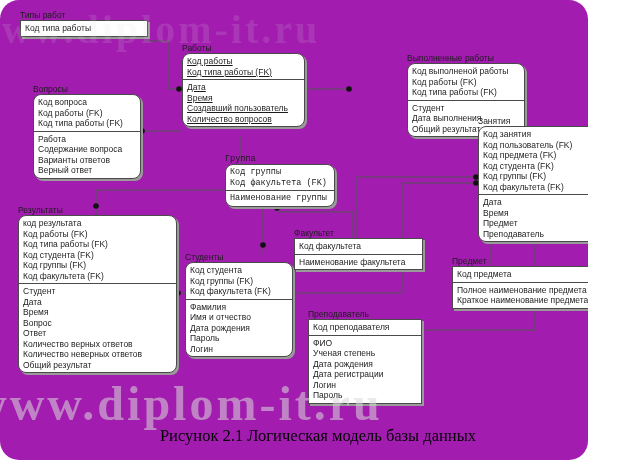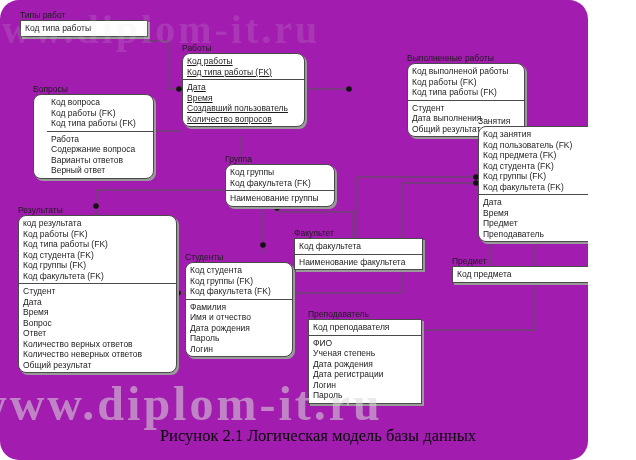--- a/index.html
+++ b/index.html
@@ -51,21 +51,21 @@
       <circle cx="490" cy="237" r="2.8" fill="#111"></circle>
       <circle cx="535" cy="237" r="2.8" fill="#111"></circle>
     </svg>
   <div id="entities">
       <div class="entity square" style="left: 20px; top: 20px; width: 126px;">
         <span class="etitle">Типы работ</span>
         <div class="sect keys">
           <div class="row">Код типа работы</div>
         </div>
       </div>
-      <div class="entity rounded" style="left: 33px; top: 94px; width: 106px; padding-left: 13px;">
+      <div class="entity rounded" style="left: 33px; top: 94px; width: 106px;">
         <span class="etitle">Вопросы</span>
         <div class="sect keys">
           <div class="row">Код вопроса</div>
           <div class="row">Код работы (FK)</div>
           <div class="row">Код типа работы (FK)</div>
         </div>
         <div class="sect attrs">
           <div class="row">Работа</div>
           <div class="row">Содержание вопроса</div>
           <div class="row">Варианты ответов</div>
@@ -91,21 +91,21 @@
           <div class="row">Код выполненой работы</div>
           <div class="row">Код работы (FK)</div>
           <div class="row">Код типа работы (FK)</div>
         </div>
         <div class="sect attrs">
           <div class="row">Студент</div>
           <div class="row">Дата выполнения</div>
           <div class="row">Общий результат</div>
         </div>
       </div>
-      <div class="entity rounded" style="left: 225px; top: 164px; width: 108px;">
+      <div class="entity rounded" style="left: 225px; top: 164px; width: 108px; font-family: Liberation Mono, monospace;">
         <span class="etitle">Группа</span>
         <div class="sect keys">
           <div class="row">Код группы</div>
           <div class="row">Код факультета (FK)</div>
         </div>
         <div class="sect attrs">
           <div class="row">Наименование группы</div>
         </div>
       </div>
       <div class="entity rounded" style="left: 18px; top: 215px; width: 157px;">
@@ -168,20 +168,24 @@
           <div class="row">Время</div>
           <div class="row">Предмет</div>
           <div class="row">Преподаватель</div>
         </div>
       </div>
       <div class="entity square" style="left: 452px; top: 266px; width: 163px;">
         <span class="etitle">Предмет</span>
         <div class="sect keys">
           <div class="row">Код предмета</div>
         </div>
+        <div class="sect attrs">
+          <div class="row">Полное наименование предмета</div>
+          <div class="row">Краткое наименование предмета</div>
+        </div>
       </div>
       <div class="entity square" style="left: 308px; top: 319px; width: 112px;">
         <span class="etitle">Преподаватель</span>
         <div class="sect keys">
           <div class="row">Код преподавателя</div>
         </div>
         <div class="sect attrs">
           <div class="row">ФИО</div>
           <div class="row">Ученая степень</div>
           <div class="row">Дата рождения</div>

